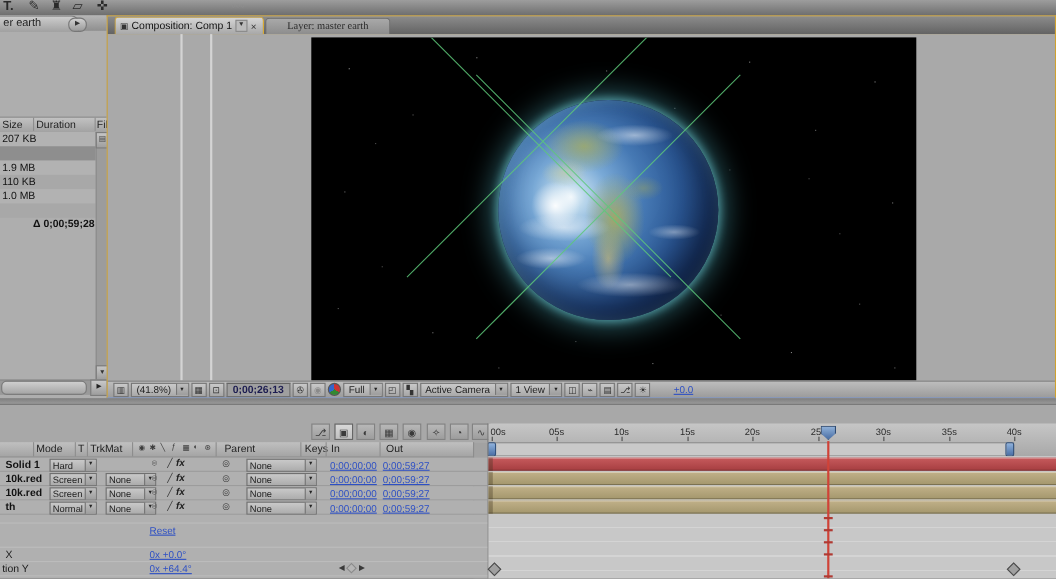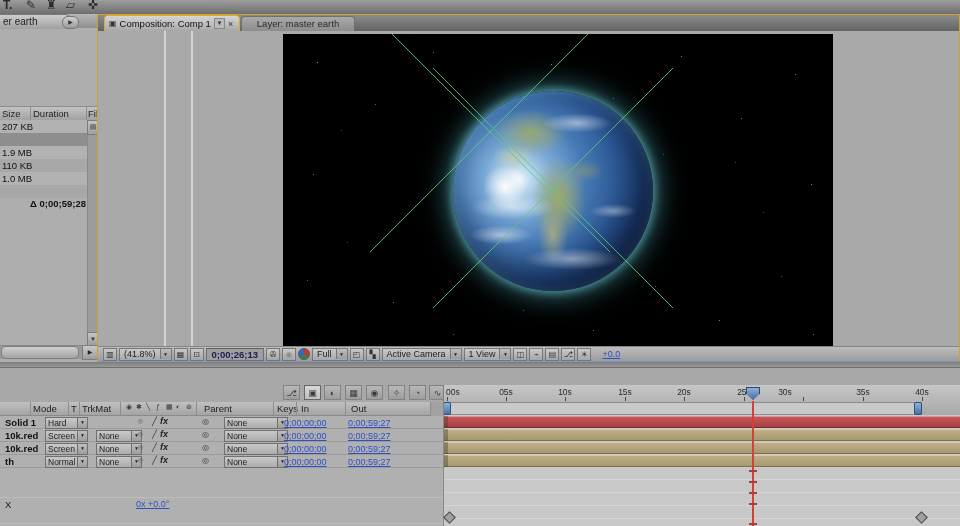--- a/index.html
+++ b/index.html
@@ -55,21 +55,21 @@
     background:linear-gradient(#8b8b8b,#636363);border-bottom:1px solid #cfa12f;}
   .tab-active{position:absolute;left:6px;top:0px;width:134px;height:15px;
     background:linear-gradient(#d6d6d6,#a8a8a8);border:1px solid #d8ab35;border-bottom:none;
     border-radius:4px 4px 0 0;display:flex;align-items:center;font-size:9.5px;color:#111;}
   .tab-active .cicon{font-size:8px;margin:0 3px 0 4px;color:#333;}
   .tab-active .tarr{font-size:6px;margin:0 3px;color:#333;border:1px solid #888;background:#bbb;
     width:9px;text-align:center;line-height:9px;}
   .tab-active .tclose{font-size:9px;margin-right:3px;color:#333;}
   .tab-inactive{position:absolute;left:143px;top:1px;width:112px;height:14px;
     background:linear-gradient(#a9a9a9,#8d8d8d);border:1px solid #6f6f6f;border-bottom:none;
-    border-radius:4px 4px 0 0;font-size:9.5px;color:#2a2a2a;text-align:center;line-height:14px;}
+    border-radius:4px 4px 0 0;font-size:9.5px;color:#2a2a2a;text-align:center;line-height:14px;font-family:Liberation Serif, serif;}
   .viewer{position:absolute;left:0;top:16px;width:861px;height:315px;background:#a9a9a9;overflow:hidden;}
   .vline{position:absolute;top:0;width:2px;height:315px;background:#d4d4d4;}
   .stage{position:absolute;left:185px;top:3px;width:550px;height:312px;background:#000;overflow:hidden;}
   .stars{position:absolute;left:0;top:0;width:1px;height:1px;background:transparent;
     box-shadow:34px 28px 0 rgba(255,255,255,.55),92px 70px 0 rgba(255,255,255,.35),150px 18px 0 rgba(255,255,255,.5),
       208px 96px 0 rgba(255,255,255,.3),268px 30px 0 rgba(255,255,255,.45),330px 64px 0 rgba(255,255,255,.35),
       398px 22px 0 rgba(255,255,255,.5),458px 84px 0 rgba(255,255,255,.4),512px 40px 0 rgba(255,255,255,.5),
       30px 140px 0 rgba(255,255,255,.4),64px 208px 0 rgba(255,255,255,.3),110px 268px 0 rgba(255,255,255,.45),
       170px 300px 0 rgba(255,255,255,.35),240px 276px 0 rgba(255,255,255,.3),310px 296px 0 rgba(255,255,255,.45),
       372px 252px 0 rgba(255,255,255,.35),436px 286px 0 rgba(255,255,255,.5),498px 242px 0 rgba(255,255,255,.35),
@@ -104,21 +104,21 @@
     background:linear-gradient(#c9c9c9,#a6a6a6);border:1px solid #777;color:#333;}
   .sb-btn.dim{color:#8a8a8a;}
   .sb-dd{height:11px;display:flex;align-items:center;background:linear-gradient(#c9c9c9,#a9a9a9);border:1px solid #777;}
   .sb-dd .lbl{padding:0 4px;font-size:9px;}
   .sb-dd .arr{width:10px;border-left:1px solid #777;text-align:center;font-size:5px;line-height:10px;
     background:linear-gradient(#bdbdbd,#9d9d9d);}
   .sb-tc{height:11px;line-height:11px;padding:0 5px;background:#9f9f9f;border:1px solid #707070;
     border-top-color:#5f5f5f;color:#1c1c50;font-weight:bold;font-size:9.5px;}
   .rgb-ball{width:10px;height:10px;border-radius:50%;border:1px solid #555;
     background:conic-gradient(#c33 0 33%,#383 33% 66%,#36c 66%);}
-  .sb-exposure{color:#2e50c4;font-size:9px;margin-left:9px;text-decoration:underline;}
+  .sb-exposure{color:#2e50c4;font-size:9px;margin-left:19px;text-decoration:underline;}
 
   
   .divider-h{left:0;top:362px;width:960px;height:5px;background:linear-gradient(#7e7e7e,#989898);}
 
   
   .timeline{left:0;top:367px;width:960px;height:159px;background:#a8a8a8;border-top:1px solid #6f6f6f;box-sizing:border-box;}
   .tl-iconbtn{position:absolute;top:17px;width:17px;height:15px;text-align:center;line-height:14px;font-size:9px;
     color:#3a3a3a;background:linear-gradient(#b8b8b8,#9d9d9d);border:1px solid #828282;box-sizing:border-box;}
   .tl-iconbtn.pressed{background:linear-gradient(#d8d8d8,#c0c0c0);border:1px solid #666;}
   .ruler{position:absolute;left:443px;top:17px;width:517px;height:33px;
@@ -140,21 +140,21 @@
   .tl-row{position:absolute;left:0;width:443px;height:13px;background:#b0b0b0;border-bottom:1px solid #9b9b9b;box-sizing:border-box;}
   .lname{position:absolute;left:5px;top:1px;font-weight:bold;font-size:9.5px;color:#111;}
   .dd{position:absolute;top:1px;height:10px;display:flex;align-items:center;
     background:linear-gradient(#c9c9c9,#acacac);border:1px solid #707070;font-size:8.5px;color:#222;margin-left:12px;}
   .dd .lbl{flex:1;padding:0 2px;overflow:hidden;white-space:nowrap;}
   .dd .arr{width:9px;align-self:stretch;border-left:1px solid #707070;text-align:center;font-size:5px;line-height:9px;
     background:linear-gradient(#bdbdbd,#9e9e9e);}
   .swg{position:absolute;top:1px;font-size:8px;color:#333;}
   .fxg{position:absolute;top:0px;font-size:9px;font-style:italic;font-weight:bold;color:#222;}
   .hot{color:#2e50c4;text-decoration:underline;font-size:9px;}
-  .inval{position:absolute;left:284px;top:2px;}
+  .inval{position:absolute;left:300px;top:2px;}
   .outval{position:absolute;left:348px;top:2px;text-align:center;}
   .bar{position:absolute;left:444px;width:516px;height:12px;box-shadow:inset 0 1px 0 rgba(255,255,255,.35),inset 0 -1px 0 rgba(0,0,0,.25);}
   .bar.red{background:linear-gradient(#c75b5d,#a53d40);}
   .bar.tan{background:linear-gradient(#c1b189,#a3966c);}
   .bar .tip{position:absolute;left:0;top:0;width:4px;height:100%;background:rgba(60,50,30,.35);}
   .tl-leftlower{position:absolute;left:0;top:100px;width:443px;height:59px;background:#b0b0b0;}
   .tl-rightlower{position:absolute;left:443px;top:47px;width:517px;height:112px;background:#c8c8c8;
     border-left:1px solid #8a8a8a;box-sizing:border-box;
     background-image:repeating-linear-gradient(180deg,#c8c8c8 0 12px,#d4d4d4 12px 13px);}
   .prop-row{position:absolute;left:0;width:443px;height:13px;border-top:1px solid #bcbcbc;}
@@ -310,21 +310,21 @@
     <div class="tl-iconbtn" style="left:409px">◔</div>
     <div class="tl-iconbtn" style="left:429px">∿</div>
 
     <div class="ruler">
       <span class="tick first" style="left:2px">00s</span>
       <span class="tick" style="left:62px">05s</span>
       <span class="tick" style="left:121px">10s</span>
       <span class="tick" style="left:181px">15s</span>
       <span class="tick" style="left:240px">20s</span>
       <span class="tick" style="left:300px">25s</span>
-      <span class="tick" style="left:341px">30s</span>
+      <span class="tick" style="left:359px">30s</span>
       <span class="tick" style="left:419px">35s</span>
       <span class="tick" style="left:478px">40s</span>
       <i class="tickmark" style="left:3px"></i>
         <i class="tickmark" style="left:62px"></i>
         <i class="tickmark" style="left:121px"></i>
       <i class="tickmark" style="left:181px"></i>
         <i class="tickmark" style="left:240px"></i>
         <i class="tickmark" style="left:300px"></i>
       <i class="tickmark" style="left:359px"></i>
         <i class="tickmark" style="left:419px"></i>
@@ -455,23 +455,35 @@
         <i class="tip"></i>
       </div>
     <div class="bar tan" style="top:74px">
         <i class="tip"></i>
       </div>
     <div class="bar tan" style="top:87px">
         <i class="tip"></i>
       </div>
 
     <div class="tl-leftlower"></div>
+    <div class="prop-row" style="top:107px">
+      <span class="hot prop-val">Reset</span>
+    </div>
     <div class="prop-row" style="top:129px">
       <span class="prop-label" style="left:5px">X</span>
       <span class="hot prop-val">0x +0.0°</span>
+    </div>
+    <div class="prop-row" style="top:142px">
+      <span class="prop-label" style="left:2px">tion Y</span>
+      <span class="hot prop-val">0x +64.4°</span>
+      <span class="keynav">
+        <span>◀</span>
+        <span class="mid"></span>
+        <span>▶</span>
+      </span>
     </div>
     <div class="prop-row" style="top:155px">
       <span class="hot prop-val">0x +0.0°</span>
     </div>
 
     <div class="kf" style="left:445px;top:145px"></div>
     <div class="kf" style="left:917px;top:145px"></div>
 
     <div class="cti-line"></div>
     <i class="cti-serif" style="top:102px"></i>

